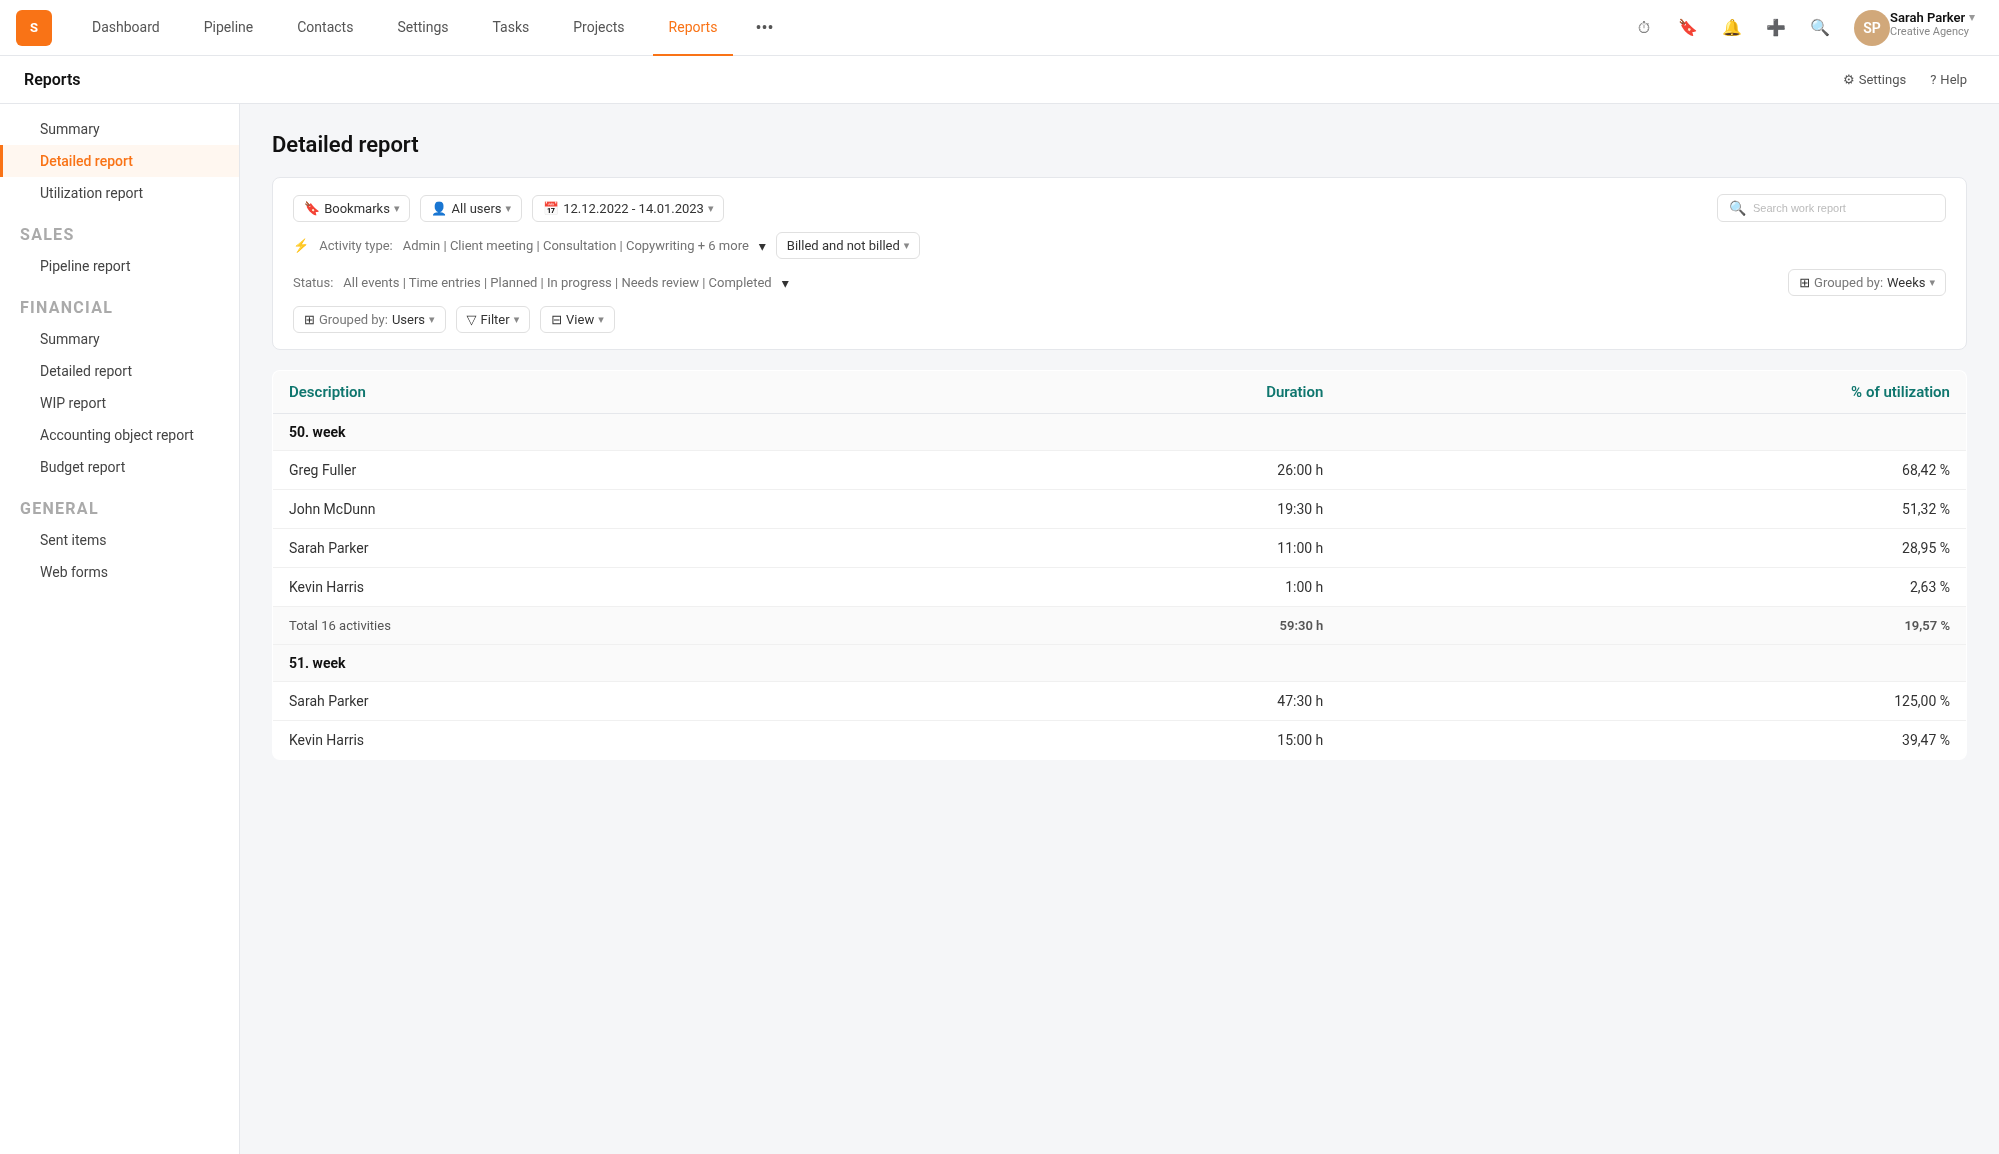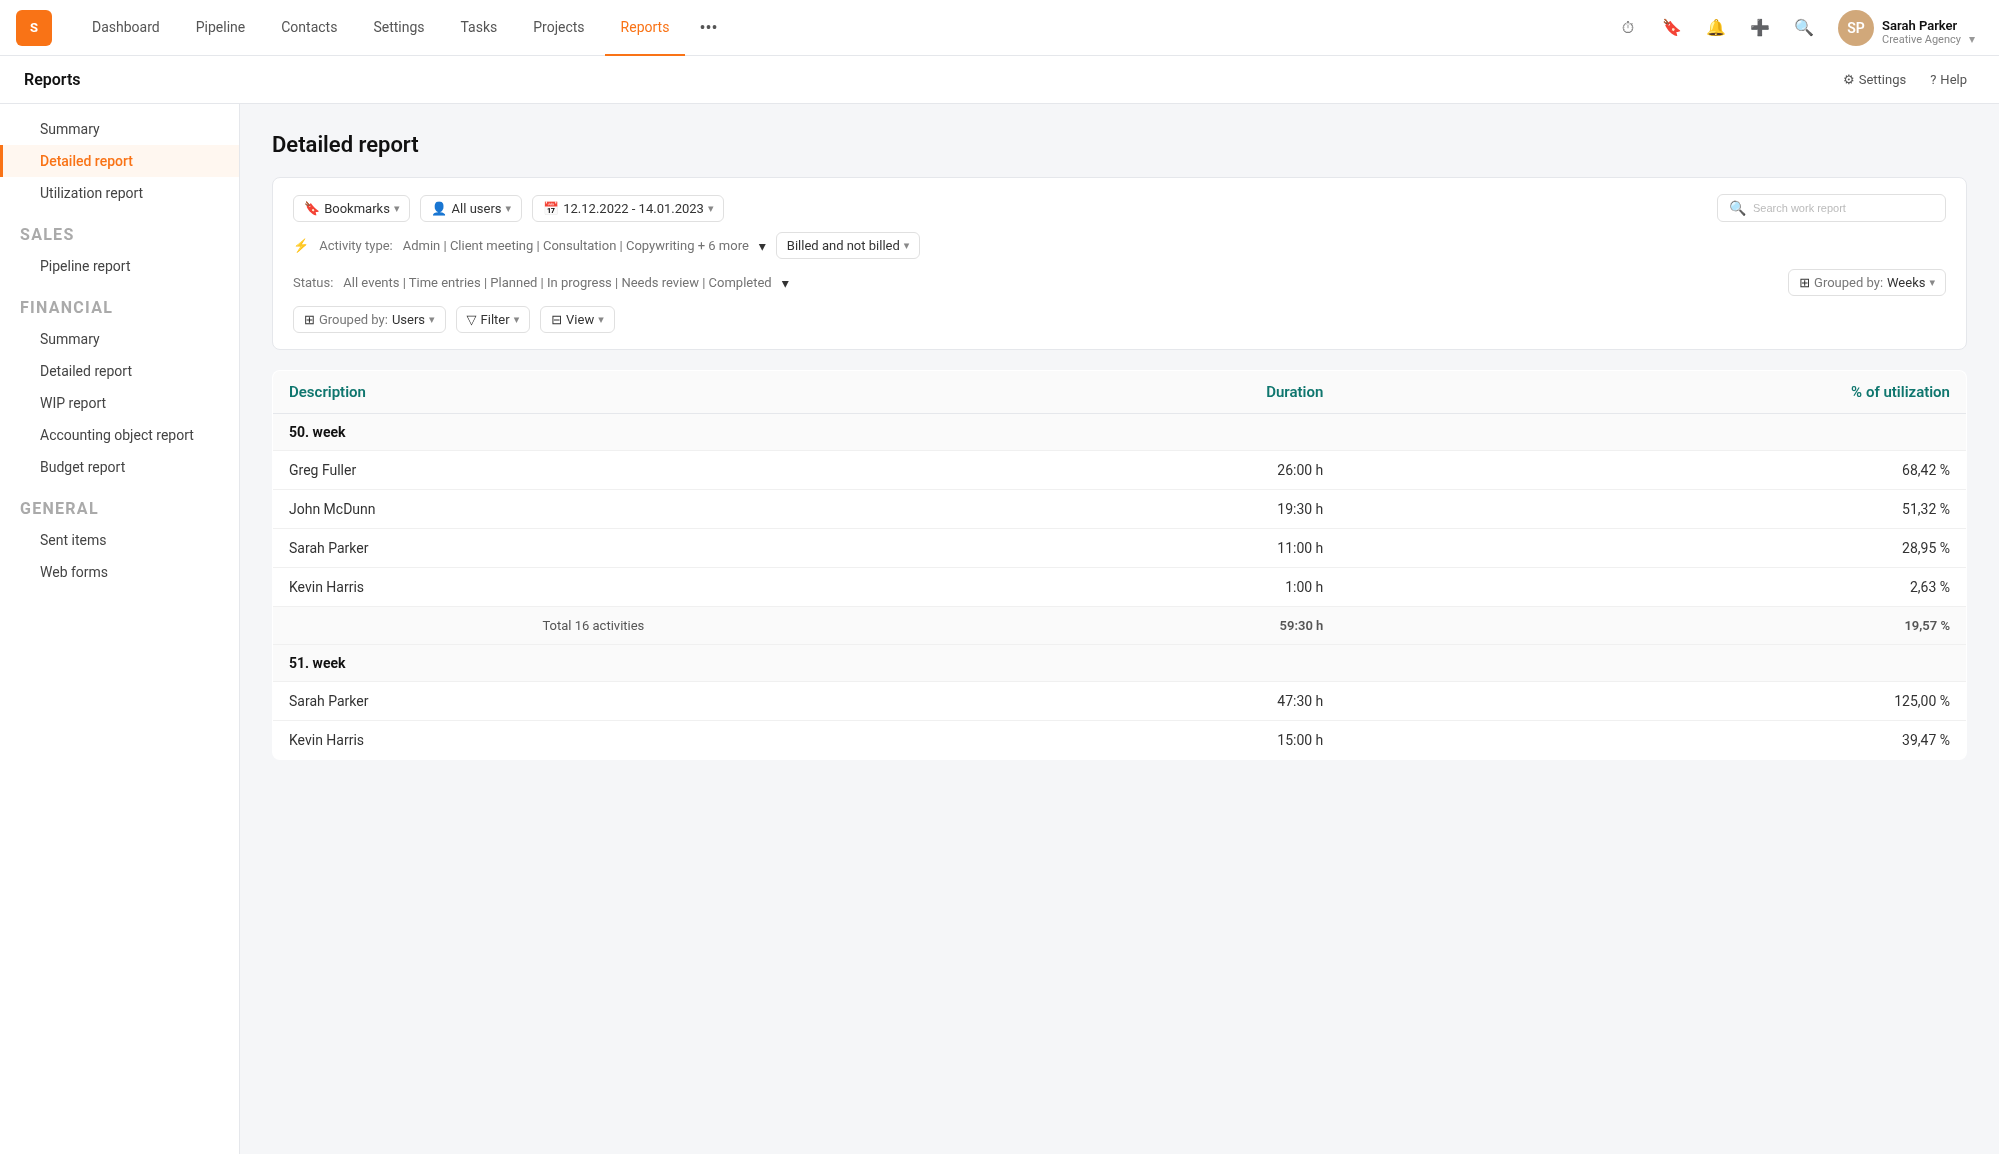--- a/index.html
+++ b/index.html
@@ -6,27 +6,27 @@
     body { font-family: -apple-system, BlinkMacSystemFont, 'Segoe UI', Roboto, sans-serif; font-size: 14px; color: #333; background: #f5f6f8; }
 
     
     .top-nav {
       display: flex; align-items: center; background: #fff; height: 56px;
       border-bottom: 1px solid #e5e7eb; padding: 0 16px; gap: 0;
       position: fixed; top: 0; left: 0; right: 0; z-index: 100;
     }
     .logo { display: flex; align-items: center; margin-right: 24px; }
     .logo-box { width: 36px; height: 36px; background: #f97316; border-radius: 6px; display: flex; align-items: center; justify-content: center; color: #fff; font-weight: 700; font-size: 13px; }
-    .nav-links { display: flex; align-items: center; gap: 4px; flex: 1; }
+    .nav-links { display: flex; align-items: center; gap: 12px; flex: 1; }
     .nav-link { padding: 0 16px; height: 56px; display: flex; align-items: center; color: #555; font-size: 14px; cursor: pointer; border-bottom: 2px solid transparent; text-decoration: none; }
     .nav-link.active { color: #f97316; border-bottom: 2px solid #f97316; }
     .nav-more { padding: 0 10px; height: 56px; display: flex; align-items: center; color: #555; cursor: pointer; font-size: 18px; }
     .nav-right { display: flex; align-items: center; gap: 8px; margin-left: auto; }
     .nav-icon-btn { width: 36px; height: 36px; display: flex; align-items: center; justify-content: center; border-radius: 6px; cursor: pointer; color: #666; border: none; background: none; font-size: 16px; }
-    .user-pill { display: flex; align-items: flex-end; gap: 8px; cursor: pointer; padding: 4px 8px; border-radius: 8px; }
+    .user-pill { display: flex; align-items: flex-start; cursor: pointer; padding: 4px 8px; border-radius: 8px; }
     .avatar { width: 36px; height: 36px; border-radius: 50%; background: #d1a87a; display: flex; align-items: center; justify-content: center; color: #fff; font-weight: 600; font-size: 14px; overflow: hidden; }
     .user-info { display: flex; flex-direction: column; }
     .user-name { font-weight: 600; font-size: 13px; color: #111; }
     .user-sub { font-size: 11px; color: #888; }
     .chevron { color: #999; font-size: 12px; }
 
     
     .page-wrapper { display: flex; margin-top: 56px; min-height: calc(100vh - 56px); }
 
     
@@ -245,21 +245,21 @@
       <td>Sarah Parker</td>
       <td class="right">11:00 h</td>
       <td class="right">28,95 %</td>
     </tr>
           <tr>
       <td>Kevin Harris</td>
       <td class="right">1:00 h</td>
       <td class="right">2,63 %</td>
     </tr>
           <tr class="total-row">
-      <td style="text-align:center;color:#555;">Total 16 activities</td>
+      <td style="text-align:left;color:#555;">Total 16 activities</td>
       <td class="right" style="font-weight:600;">59:30 h</td>
       <td class="right" style="font-weight:600;">19,57 %</td>
     </tr>
           <tr class="week-row">
             <td colspan="3">51. week</td>
           </tr>
           <tr>
       <td>Sarah Parker</td>
       <td class="right">47:30 h</td>
       <td class="right">125,00 %</td>

